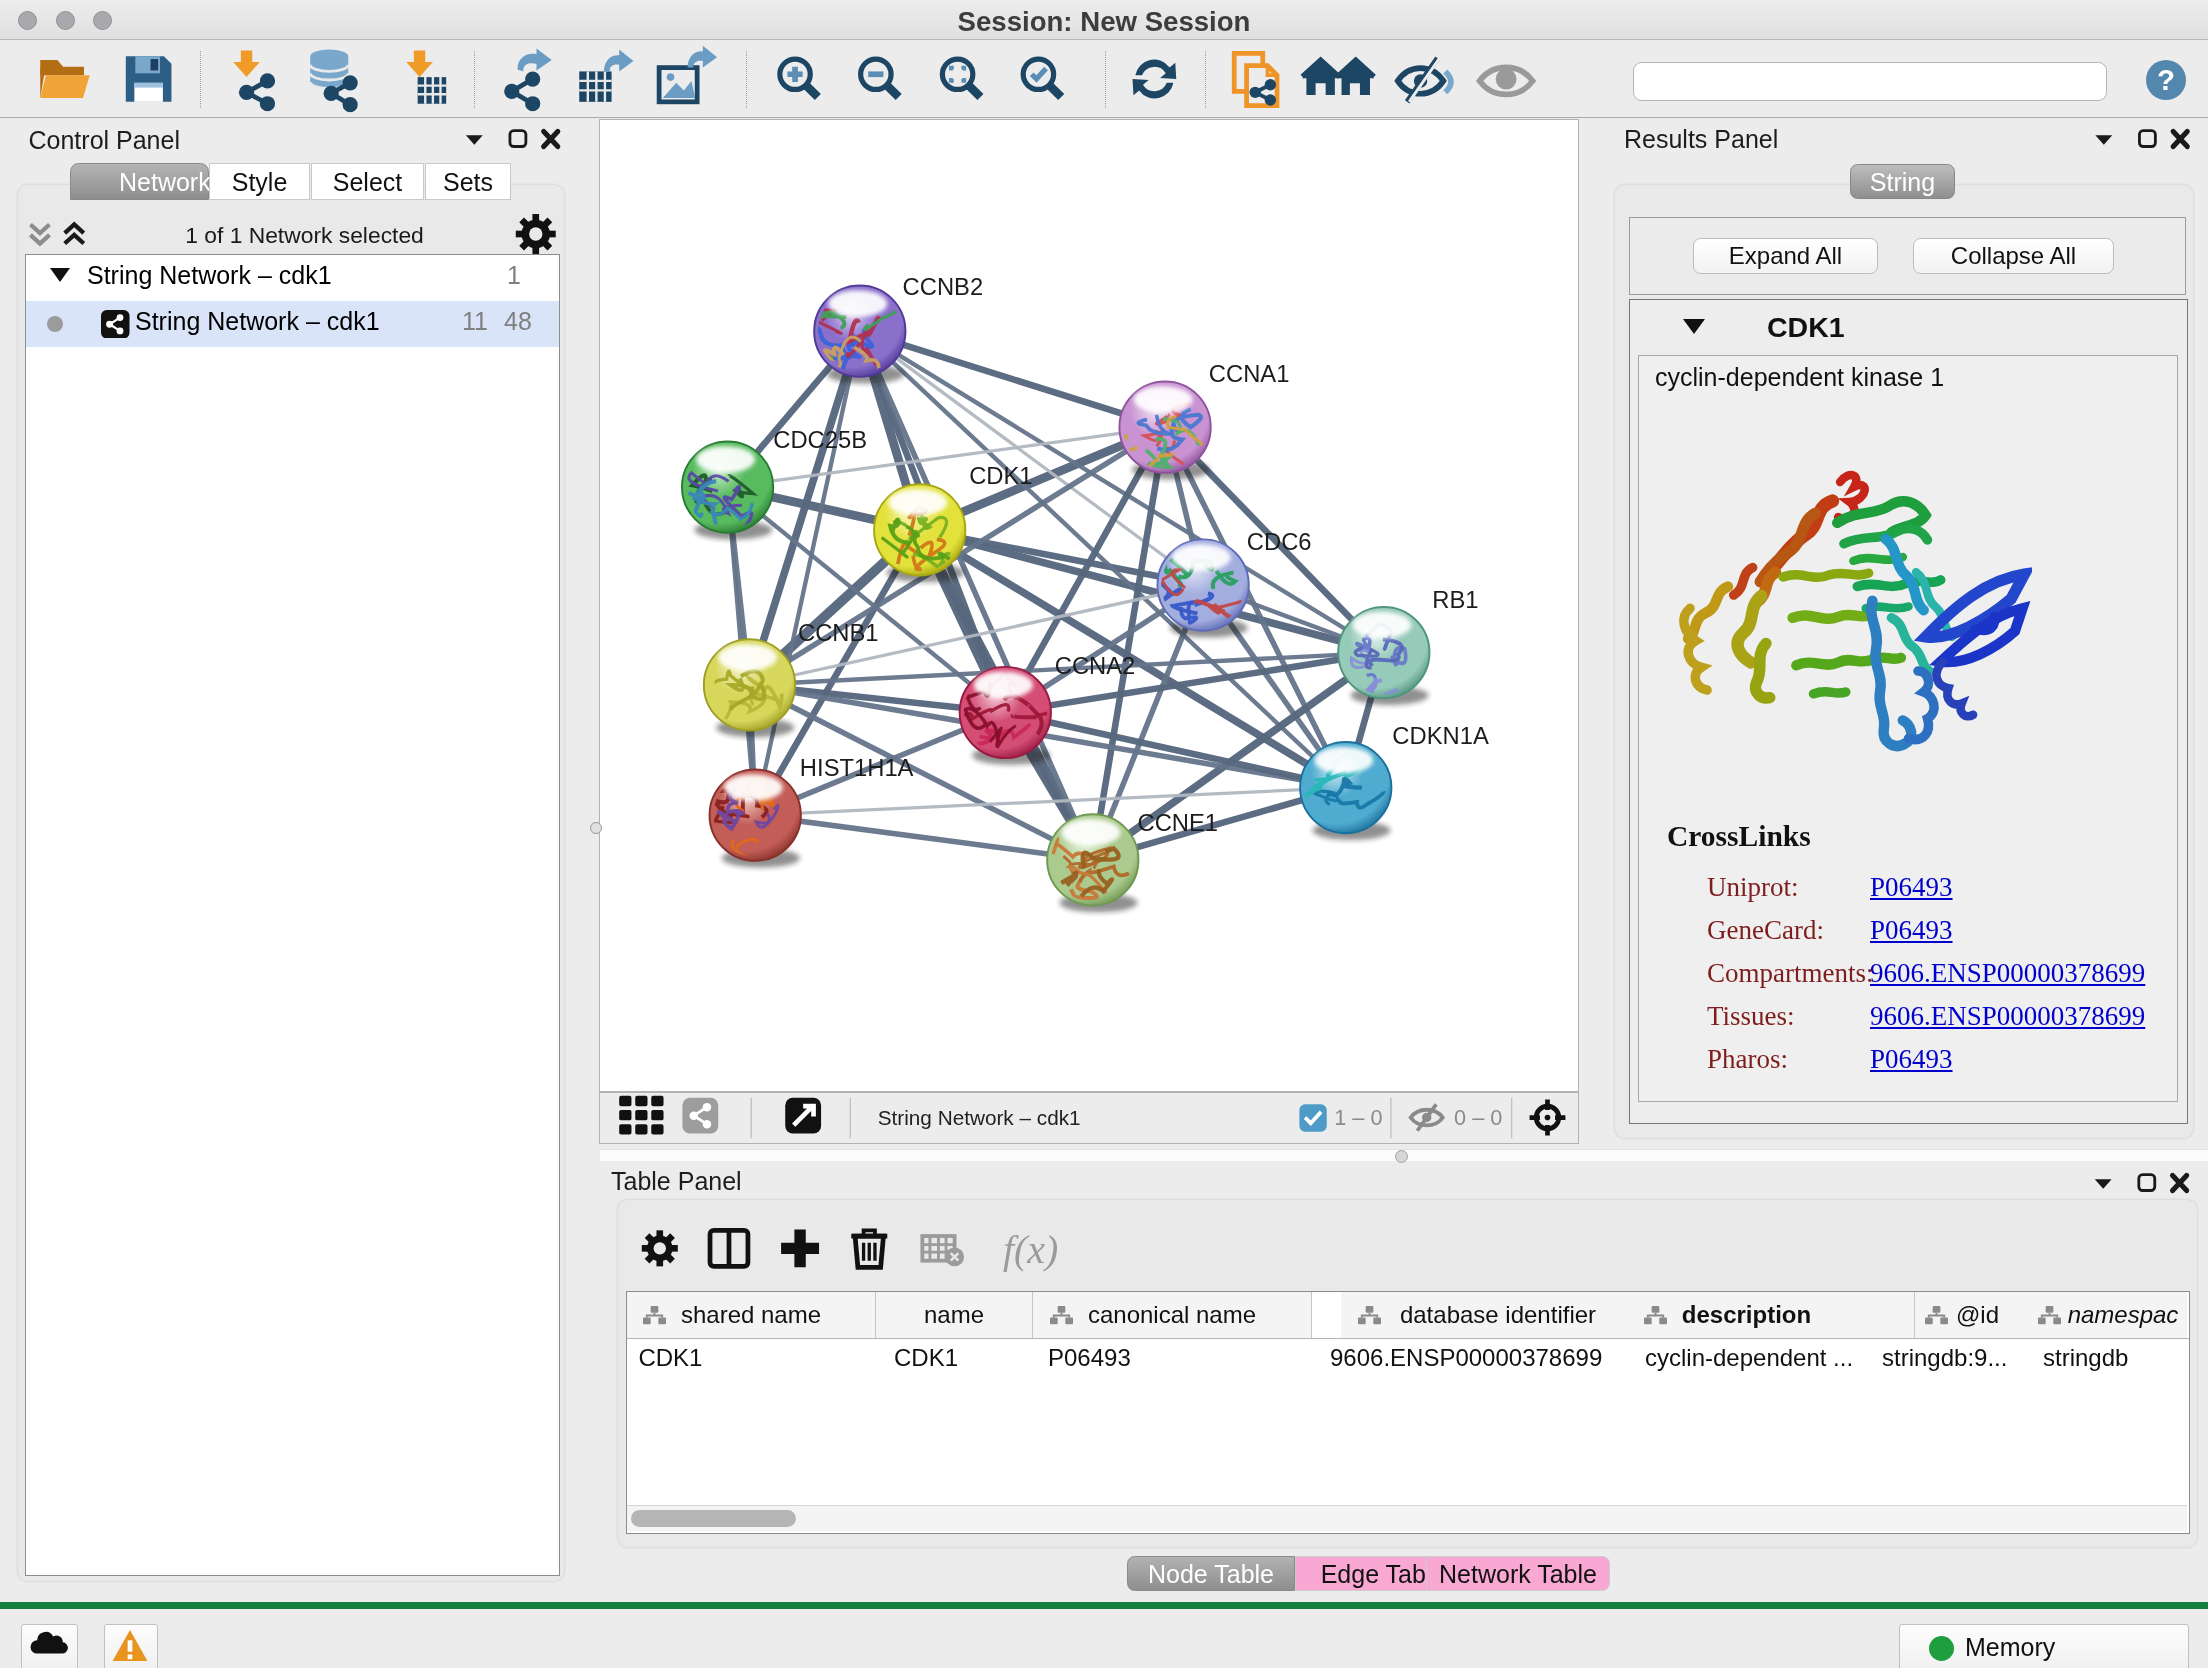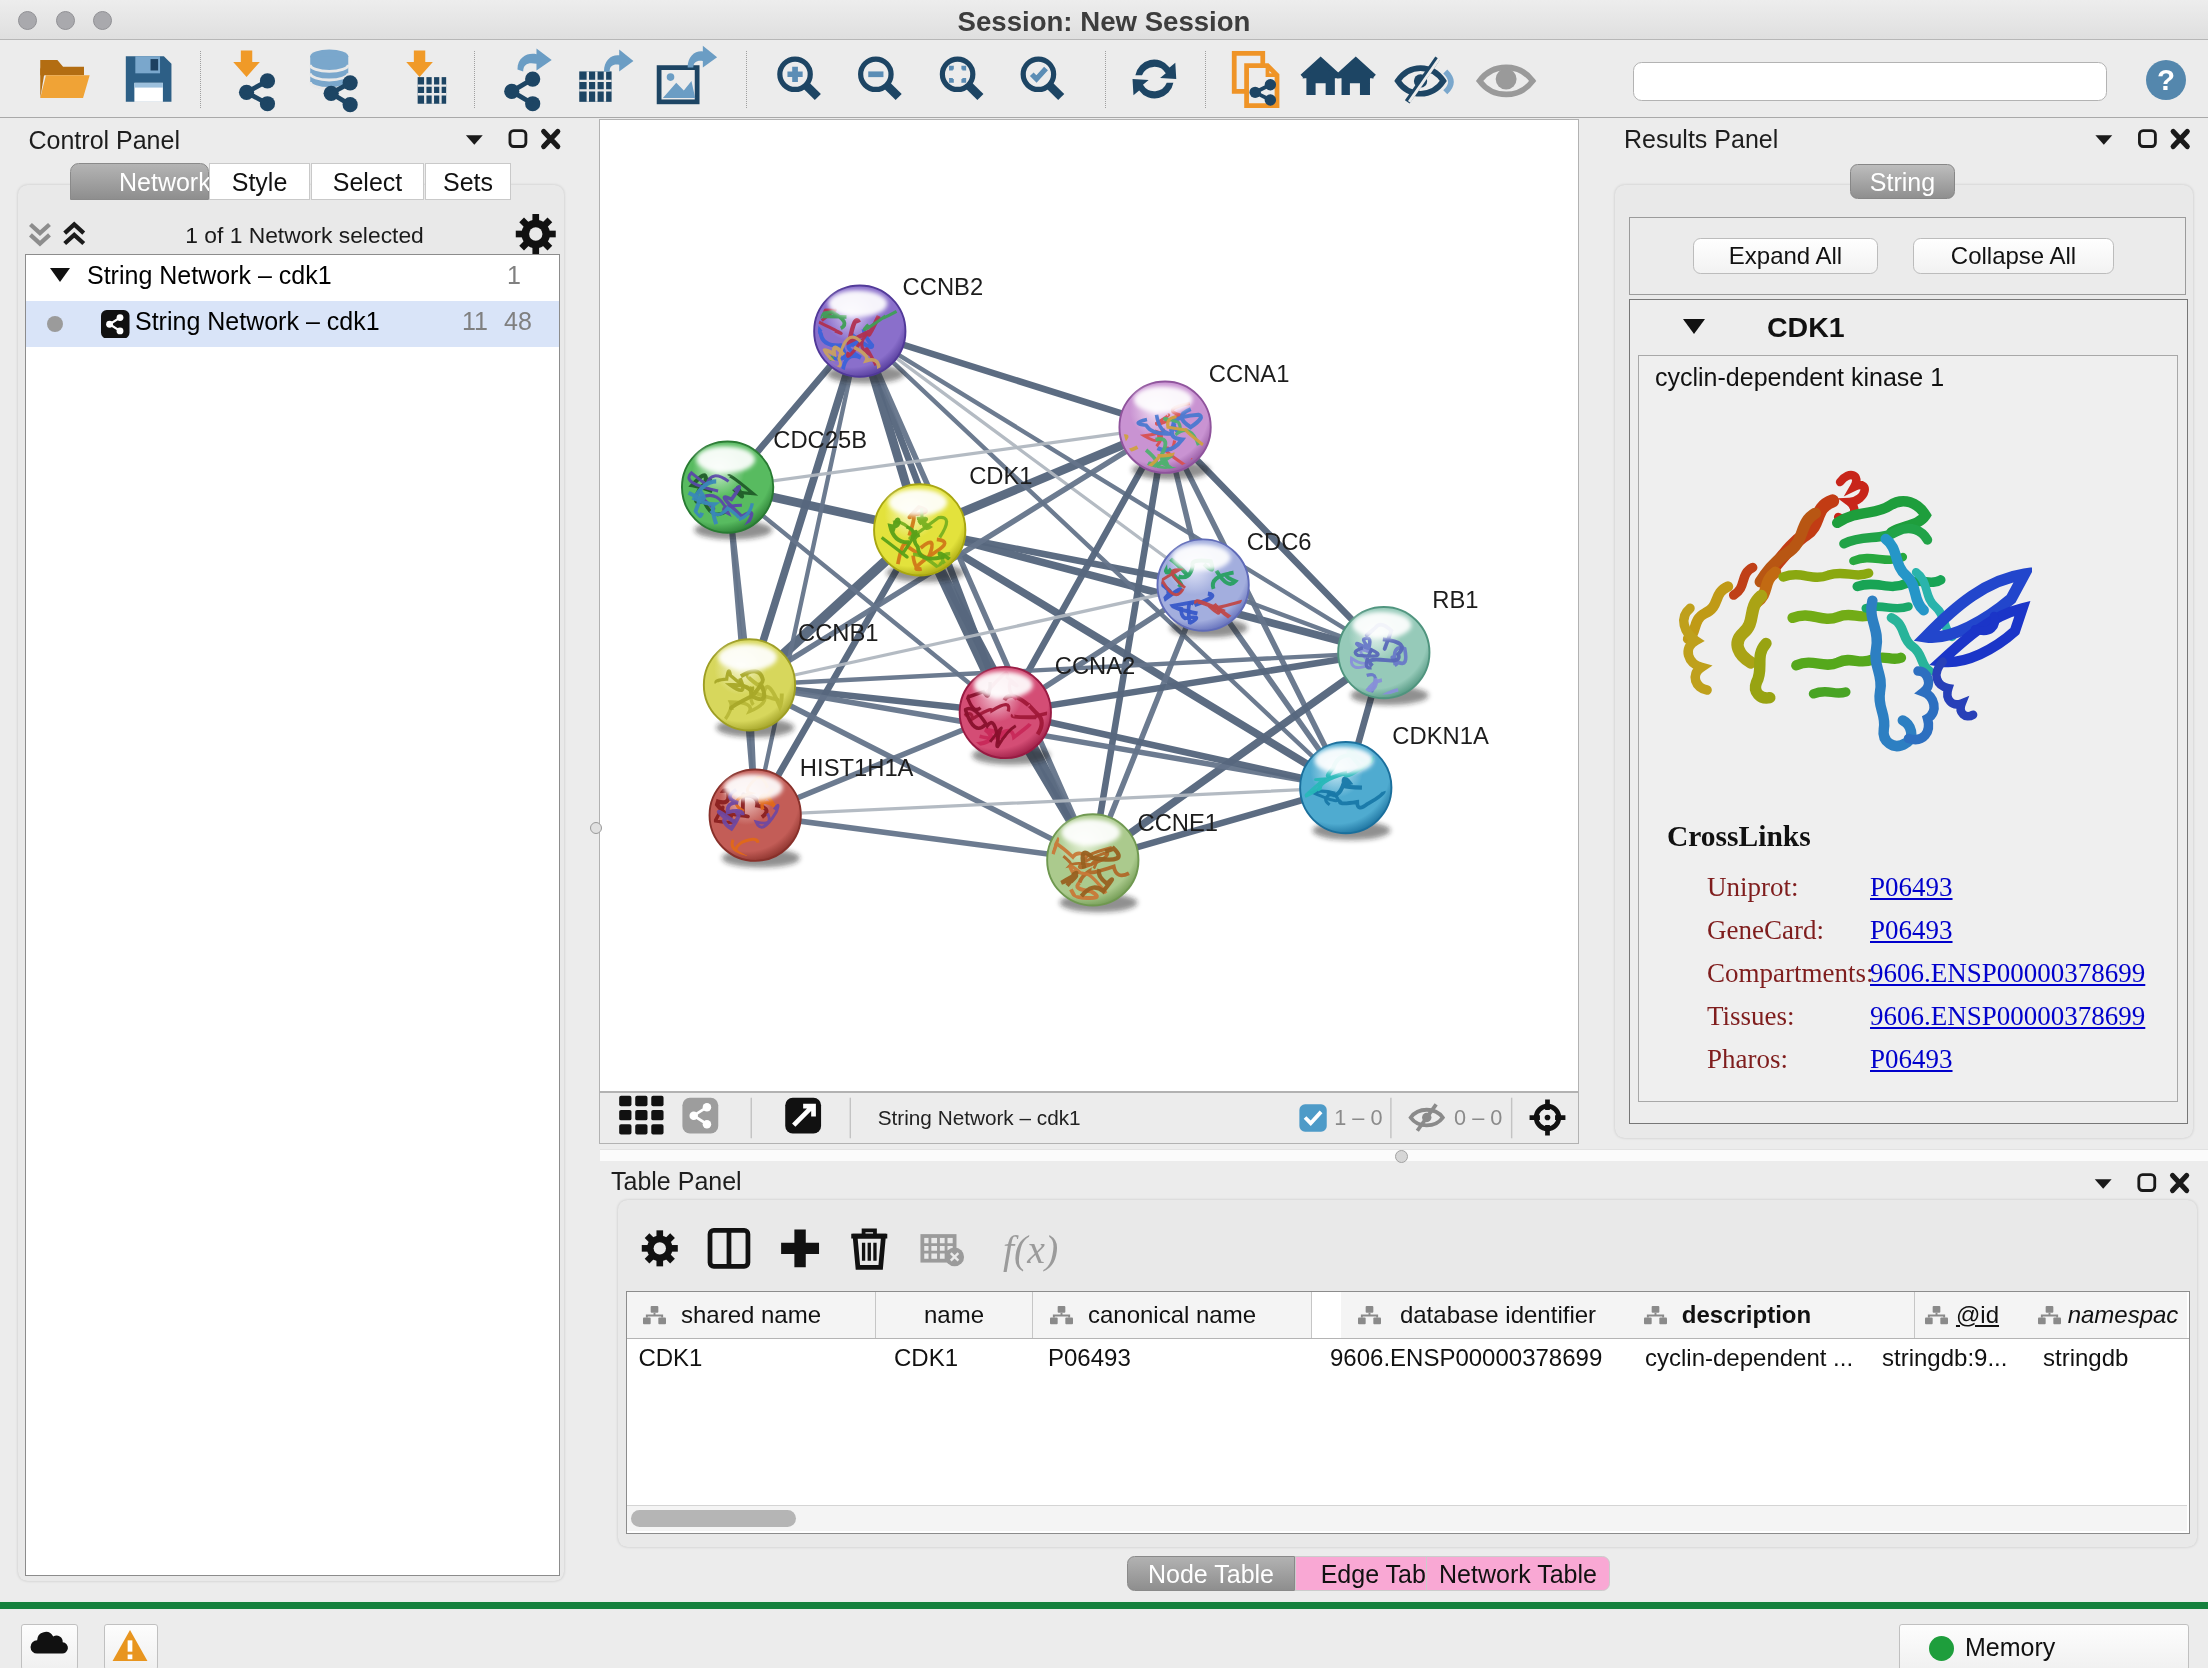--- a/index.html
+++ b/index.html
@@ -814,21 +814,21 @@
               <path d="M 12 9 V 12 M 4 14 V 12 H 20 V 14" stroke="#8a8a8a" stroke-width="2" fill="none"></path>
             </g>
           </svg><span style="margin-right:48px;font-weight:bold;">description</span></div>
       <div class="th" style="left:1288px; width:107px;"><svg style="position:absolute;left:9.5px;top:12.4px;" width="23" height="23" viewBox="0 0 24 24">
             <g fill="#8a8a8a">
               <rect x="8" y="2" width="8" height="7" rx="1"></rect>
               <rect x="0" y="14" width="8" height="7" rx="1"></rect>
               <rect x="16" y="14" width="8" height="7" rx="1"></rect>
               <path d="M 12 9 V 12 M 4 14 V 12 H 20 V 14" stroke="#8a8a8a" stroke-width="2" fill="none"></path>
             </g>
-          </svg><span style="margin-left:19px;text-decoration:underline;">@id</span></div>
+          </svg><span style="margin-left:19px;">@id</span></div>
       <div class="th" style="left:1394px; width:166px; border-right:none;font-style:italic;"><svg style="position:absolute;left:17px;top:12.4px;" width="23" height="23" viewBox="0 0 24 24">
             <g fill="#8a8a8a">
               <rect x="8" y="2" width="8" height="7" rx="1"></rect>
               <rect x="0" y="14" width="8" height="7" rx="1"></rect>
               <rect x="16" y="14" width="8" height="7" rx="1"></rect>
               <path d="M 12 9 V 12 M 4 14 V 12 H 20 V 14" stroke="#8a8a8a" stroke-width="2" fill="none"></path>
             </g>
           </svg><span style="margin-left:38px;">namespac</span></div>
       <div style="position:absolute; left:0; top:46px; width:100%; height:1px; background:#b4b4b4;"></div>
       <div class="td" style="left:11.4px;">CDK1</div>

